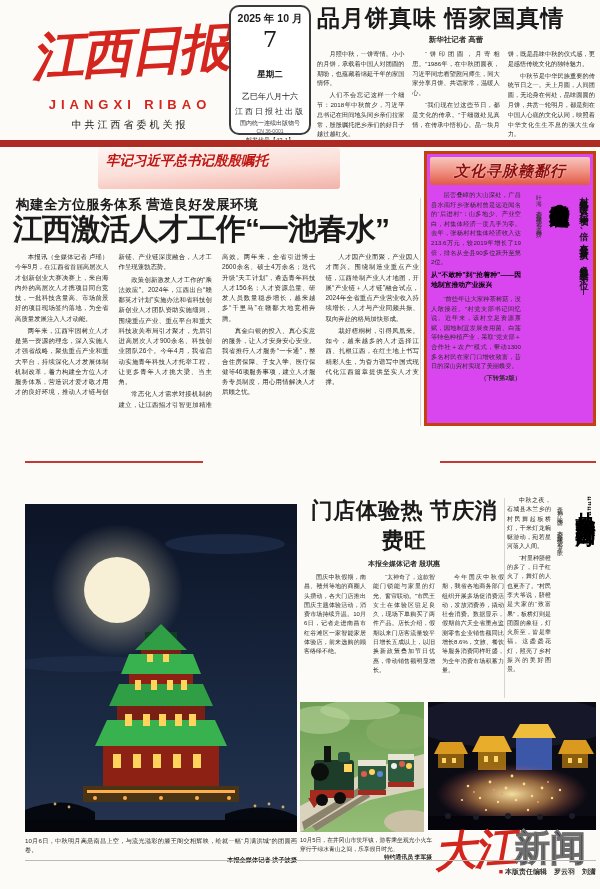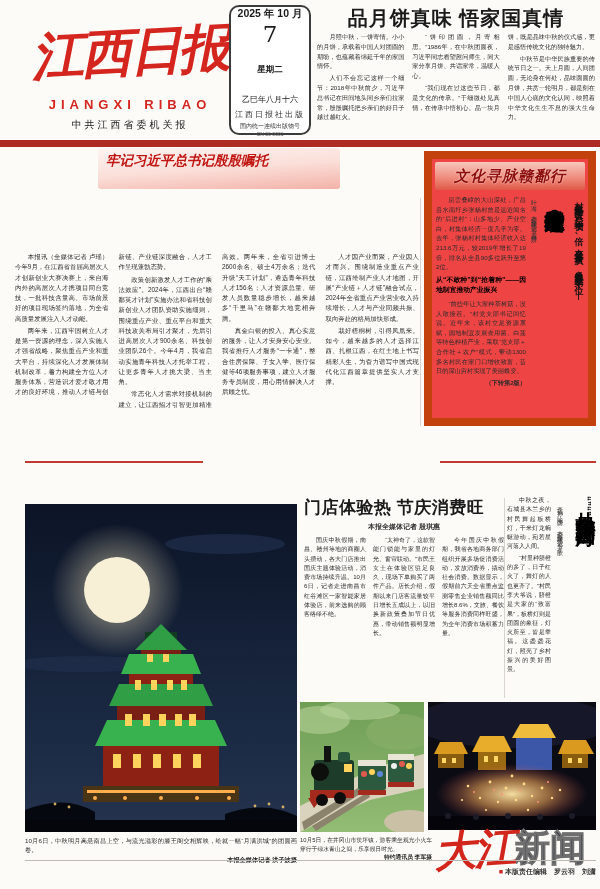--- a/index.html
+++ b/index.html
@@ -9,50 +9,50 @@
   .jt{text-align:justify;text-justify:inter-ideograph;}
   p{margin:0 0 2px 0;text-indent:2em;}
   
   .mast-title{left:22px;top:8px;width:215px;height:88px;font-family:"DejaVu Serif",serif;
     font-size:52px;font-weight:900;font-style:italic;color:#d4261f;letter-spacing:-3px;
     transform:rotate(-3deg);line-height:88px;text-align:center;}
   .mast-pinyin{left:40px;top:97px;width:180px;text-align:center;color:#d4261f;font-weight:bold;
     font-size:13px;letter-spacing:5px;}
   .mast-organ{left:40px;top:118px;width:180px;text-align:center;color:#222;font-size:10px;letter-spacing:3px;}
   .datebox{left:229px;top:5px;width:82px;height:130px;border:2px solid #3c3c3c;border-radius:10px;
-    text-align:center;box-sizing:border-box;background:#fff;}
+    text-align:center;padding-top:5px;box-sizing:border-box;background:#fff;}
   .db-l1{font-size:10.5px;font-weight:bold;}
   .db-day{font-size:23px;font-family:"DejaVu Serif",serif;line-height:26px;}
   .db-wk{font-size:8.5px;font-weight:bold;margin-top:17px;}
-  .db-lunar{font-size:8px;margin-top:18px;}
+  .db-lunar{font-size:8px;margin-top:10px;}
   .db-pub{font-size:8px;letter-spacing:2px;margin-top:4px;color:#333;}
   .db-s{font-size:6px;margin-top:2px;color:#333;}
   .db-xs{font-size:5px;color:#555;}
   
   .top-art{left:317px;top:4px;width:278px;height:134px;}
-  .top-h{font-size:20px;font-weight:900;text-align:center;letter-spacing:1px;line-height:28px;}
+  .top-h{font-size:23px;font-weight:900;text-align:left;letter-spacing:1px;line-height:28px;}
   .top-by{font-size:7.5px;text-align:center;color:#333;margin:3px 0 4px 0;font-weight:bold;}
   .top-body{height:92px;overflow:hidden;column-count:3;column-gap:8px;font-size:6.2px;line-height:1.58;color:#2b2b2b;}
   .jump{text-align:right;font-weight:bold;text-indent:0;}
   
   .redbar{left:0;top:140px;width:600px;height:7px;background:#ad2b22;}
   
   .ribbon{left:98px;top:148px;width:242px;height:41px;
     background:linear-gradient(176deg,#fdf4f2 0%,#fbdfd9 50%,#f2b2a8 100%);
     border-radius:3px;padding:4px 8px 0 8px;box-sizing:border-box;}
   .rib-l{font-family:"DejaVu Serif",serif;font-style:italic;font-weight:900;color:#c01511;font-size:13.5px;line-height:16px;}
   .rib-l2{padding-left:26px;}
   
   .lead-kicker{left:16px;top:196px;width:400px;font-size:13.5px;font-weight:900;letter-spacing:.5px;}
   .lead-h{left:13px;top:211px;width:408px;font-size:30px;font-weight:900;letter-spacing:-1px;line-height:36px;}
   .lead-body{left:15px;top:252px;width:404px;height:176px;overflow:hidden;column-count:4;column-gap:10px;
     font-size:6.4px;line-height:1.6;color:#2b2b2b;}
   .vrule{width:1px;background:#d8d5cf;}
   
-  .flagbox{left:424px;top:151px;width:172px;height:275px;border:8px solid #c2410c;background:#ef4444;
+  .flagbox{left:424px;top:151px;width:172px;height:275px;border:3px solid #c2410c;background:#d946ef;
     box-sizing:border-box;padding:3px;}
   .flag{height:28px;background:linear-gradient(180deg,#f7c7bd 0%,#ef8d7e 55%,#e05948 100%);
     border-radius:2px;text-align:center;font-family:"DejaVu Serif",serif;font-style:italic;font-weight:900;
     color:#8e0d0d;font-size:15px;line-height:28px;letter-spacing:1px;text-shadow:0 0 2px #fbe3dd;}
   .flag-row{display:flex;height:233px;margin-top:3px;}
   .flag-left{width:94px;padding:2px 3px 0 1px;box-sizing:border-box;font-size:6.2px;line-height:1.55;color:#2b2b2b;overflow:hidden;}
   .flag-sub{font-weight:900;font-size:6.8px;text-indent:0;margin:3px 0;color:#000;}
   .flag-right{flex:1;writing-mode:vertical-rl;padding:2px 0;overflow:hidden;}
   .fk{font-size:9px;font-weight:900;line-height:1.45;letter-spacing:1.5px;color:#111;}
   .fh{font-size:20px;font-weight:900;line-height:1.15;margin-left:5px;margin-right:6px;color:#000;}
@@ -64,21 +64,21 @@
     letter-spacing:1px;line-height:30px;}
   .cul-sub{font-size:9.5px;font-weight:bold;color:#d0312d;letter-spacing:2px;margin-top:3px;}
   .cul-dash{color:#d0312d;font-weight:normal;}
   
   .photo{display:block;}
   .cap{font-size:6.2px;line-height:1.5;color:#2b2b2b;}
   .cap .credit{font-weight:bold;}
   .cap-credit-line{text-align:right;text-indent:0;}
   
   .shop{left:304px;top:496px;width:200px;}
-  .shop-h{font-size:17px;font-weight:900;letter-spacing:.5px;}
+  .shop-h{font-size:22px;font-weight:900;text-align:center;letter-spacing:.5px;}
   .shop-by{font-size:7px;text-align:center;font-weight:bold;color:#333;margin:3px 0 4px 0;}
   .shop-body{height:152px;overflow:hidden;column-count:3;column-gap:7px;font-size:6px;line-height:1.55;color:#2b2b2b;}
   
   .lan{left:507px;top:496px;width:89px;height:204px;display:flex;}
   .lan-body{width:44px;font-size:6px;line-height:1.55;color:#2b2b2b;overflow:hidden;}
   .lan-by{width:13px;writing-mode:vertical-rl;font-size:6px;letter-spacing:2px;color:#333;padding-top:6px;overflow:hidden;}
   .lan-h{flex:1;writing-mode:vertical-rl;text-align:start;font-weight:900;color:#000;line-height:1.05;overflow:hidden;}
   .lan-h .vc{font-size:20px;}
   .lan-h .vq{font-size:10px;color:#222;}
   
@@ -108,36 +108,39 @@
     <div class="db-pub">江西日报社出版</div>
     <div class="db-s">国内统一连续出版物号</div>
     <div class="db-xs">CN 36-0001</div>
     <div class="db-s">邮发代号【43-1】</div>
     <div class="db-s">第27754期</div>
     <div class="db-s">今日4版</div>
   </div>
 
   <div class="abs top-art">
     <div class="top-h">品月饼真味  悟家国真情</div>
+    <div class="top-by">新华社记者 高蕾</div>
     <div class="top-body jt">
       <p>月照中秋，一饼寄情。小小的月饼，承载着中国人对团圆的期盼，也蕴藏着绵延千年的家国情怀。</p>
       <p>人们不会忘记这样一个细节：2018年中秋前夕，习近平总书记在田间地头同乡亲们拉家常，殷殷嘱托把乡亲们的好日子越过越红火。</p>
       <p>“饼印团圆，月寄相思。”1986年，在中秋团圆夜，习近平同志看望慰问师生，同大家分享月饼、共话家常，温暖人心。</p>
       <p>“我们现在过这些节日，都是文化的传承。”于细微处见真情，在传承中悟初心。品一块月饼，既是品味中秋的仪式感，更是感悟传统文化的独特魅力。</p>
       <p>中秋节是中华民族重要的传统节日之一。天上月圆，人间团圆，无论身在何处，品味圆圆的月饼，共赏一轮明月，都是刻在中国人心底的文化认同，映照着中华文化生生不息的强大生命力。</p>
 
     </div>
   </div>
 
   <div class="abs redbar"></div>
 
   <div class="abs ribbon">
     <div class="rib-l">牢记习近平总书记殷殷嘱托</div>
   </div>
 
+  <div class="abs lead-kicker">构建全方位服务体系  营造良好发展环境</div>
+  <div class="abs lead-h">江西激活人才工作“一池春水”</div>
   <div class="abs lead-body jt">
     <p>本报讯（全媒体记者 卢瑶）今年9月，在江西省首届高层次人才创新创业大赛决赛上，来自海内外的高层次人才携项目同台竞技，一批科技含量高、市场前景好的项目现场签约落地，为全省高质量发展注入人才动能。</p>
     <p>两年来，江西牢固树立人才是第一资源的理念，深入实施人才强省战略，聚焦重点产业和重大平台，持续深化人才发展体制机制改革，着力构建全方位人才服务体系，营造识才爱才敬才用才的良好环境，推动人才链与创新链、产业链深度融合，人才工作呈现蓬勃态势。</p>
     <p>政策创新激发人才工作的“乘法效应”。2024年，江西出台“赣鄱英才计划”实施办法和省科技创新创业人才团队资助实施细则，围绕重点产业、重点平台和重大科技攻关布局引才聚才，先后引进高层次人才900余名、科技创业团队26个。今年4月，我省启动实施青年科技人才托举工程，让更多青年人才挑大梁、当主角。</p>
     <p>常态化人才需求对接机制的建立，让江西招才引智更加精准高效。两年来，全省引进博士2600余名、硕士4万余名；迭代升级“天工计划”，遴选青年科技人才156名；人才资源总量、研发人员数量稳步增长，越来越多“千里马”在赣鄱大地竞相奔腾。</p>
     <p>真金白银的投入、真心实意的服务，让人才安身安心安业。我省推行人才服务“一卡通”，整合住房保障、子女入学、医疗保健等46项服务事项，建立人才服务专员制度，用心用情解决人才后顾之忧。</p>
     <p>人才因产业而聚，产业因人才而兴。围绕制造业重点产业链，江西绘制产业人才地图，开展“产业链＋人才链”融合试点，2024年全省重点产业营业收入持续增长，人才与产业同频共振、双向奔赴的格局加快形成。</p>
     <p>栽好梧桐树，引得凤凰来。如今，越来越多的人才选择江西、扎根江西，在红土地上书写精彩人生，为奋力谱写中国式现代化江西篇章提供坚实人才支撑。</p>
   </div>
   <div class="abs vrule" style="left:420px;top:198px;height:228px;"></div>

